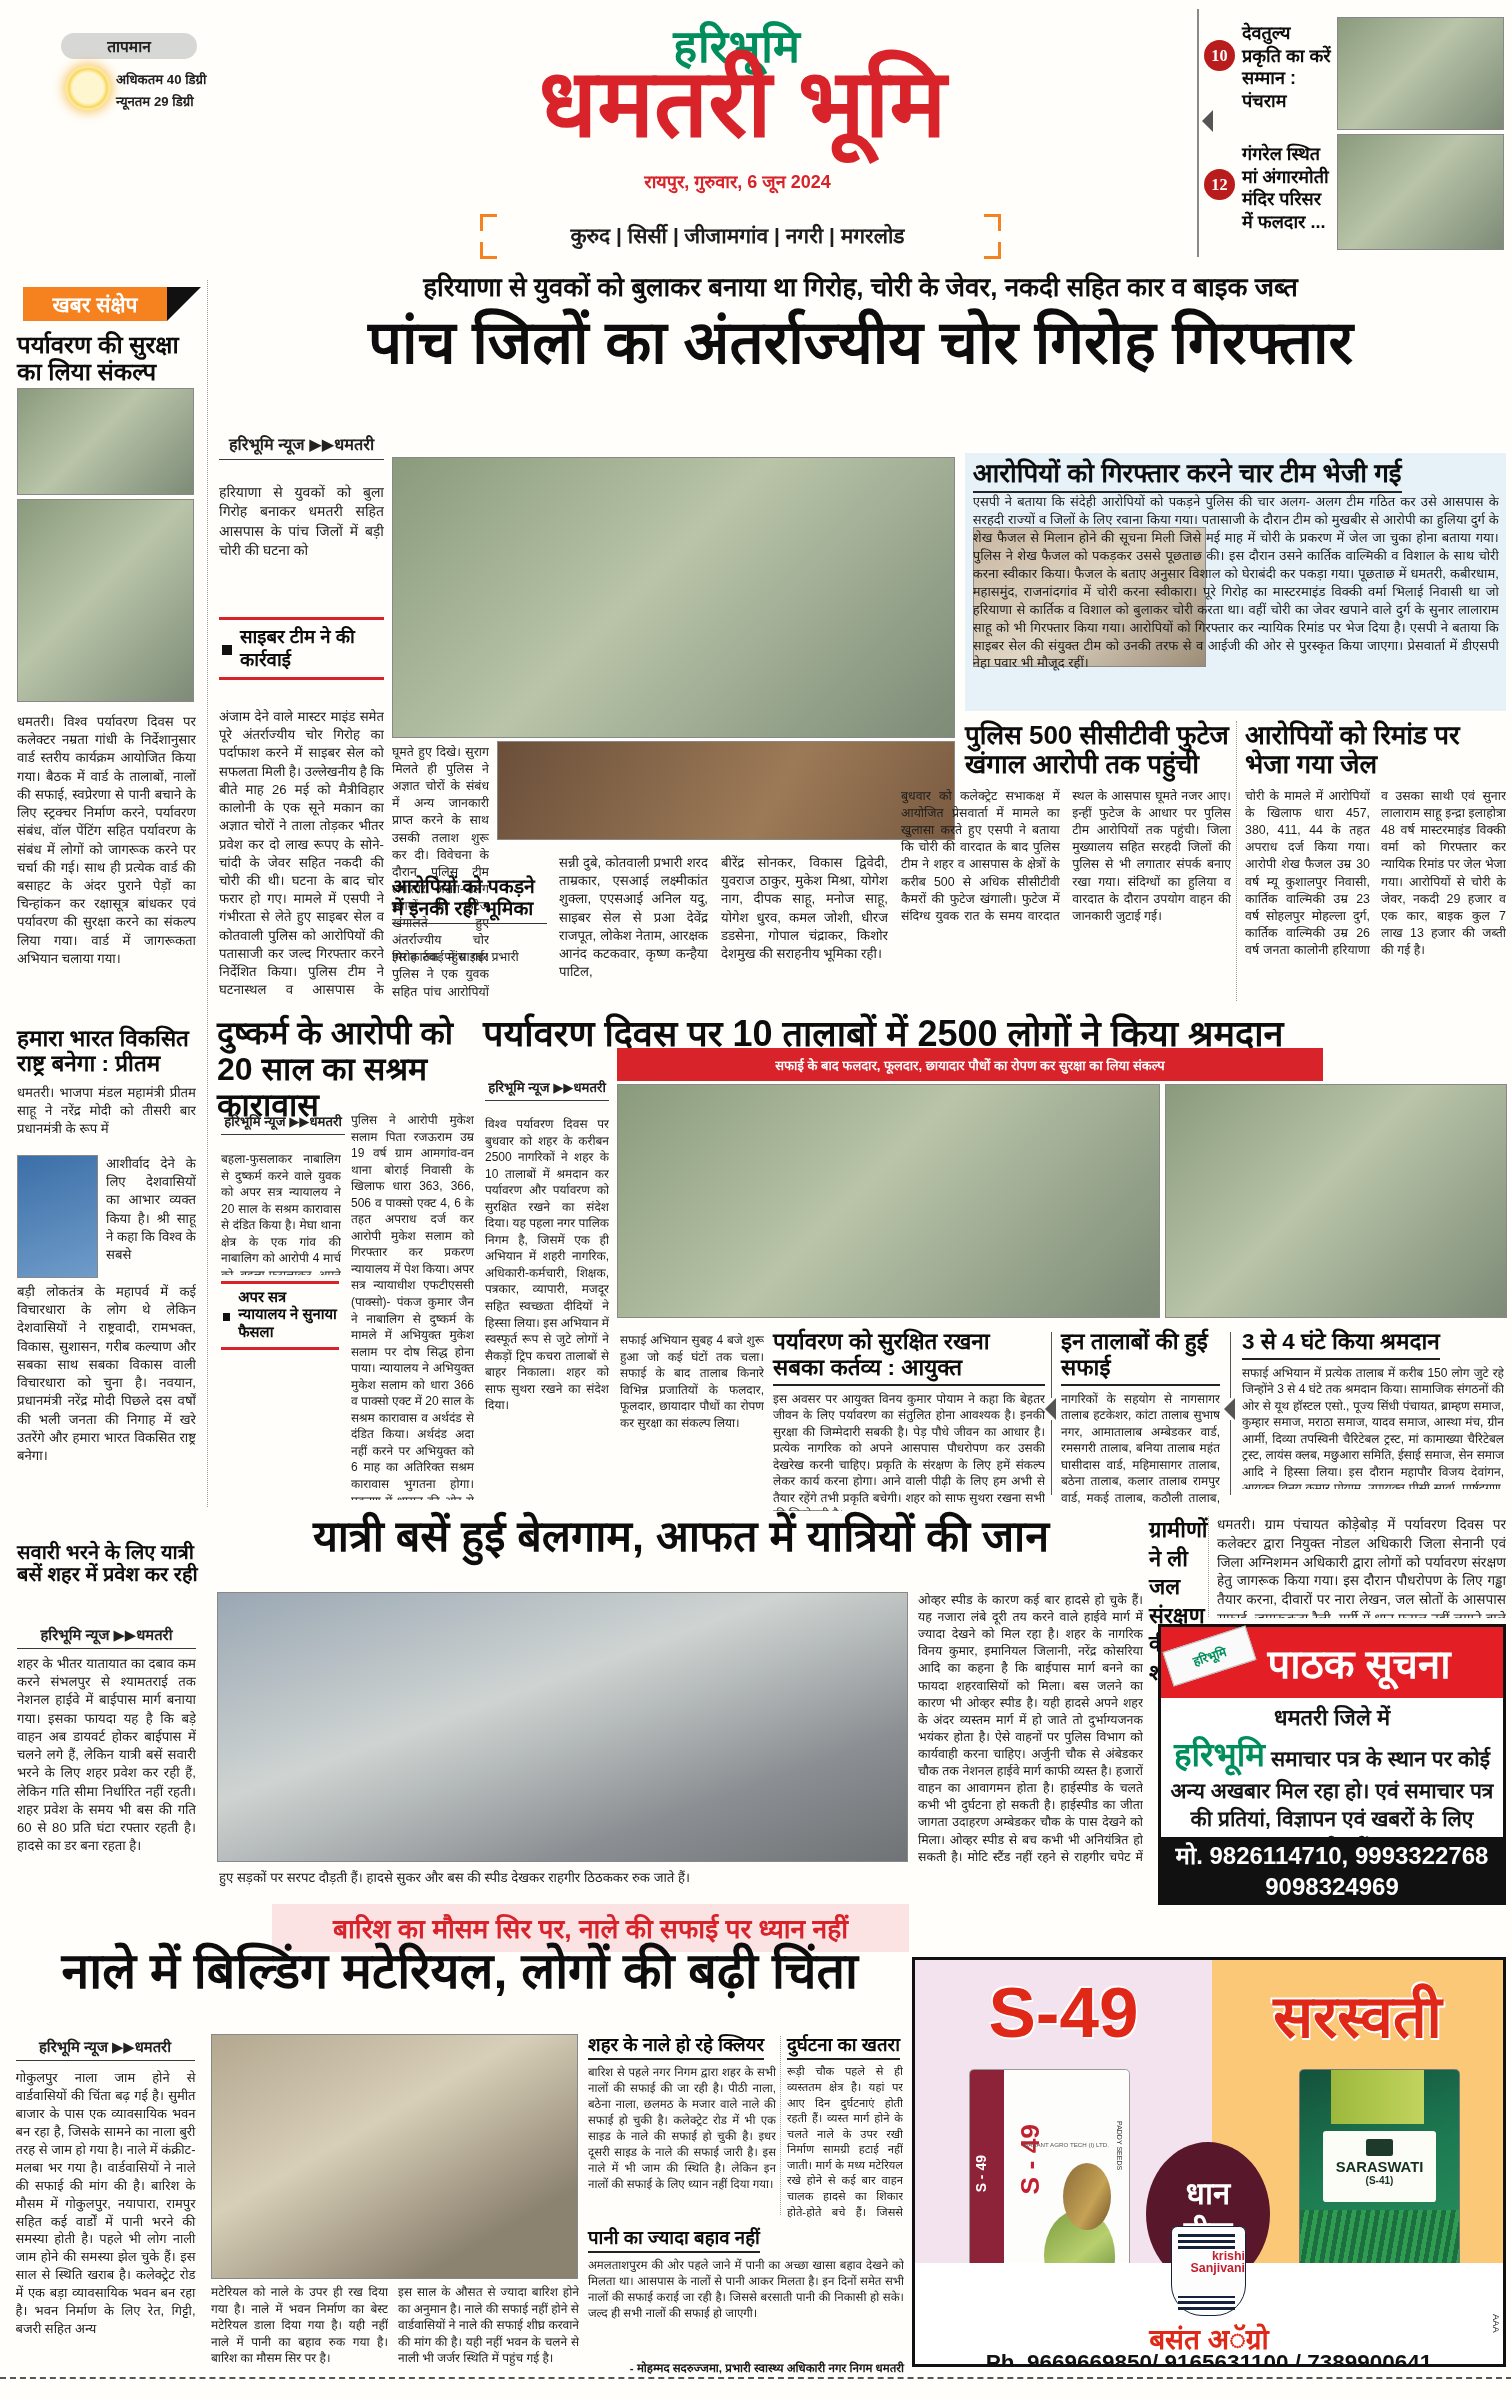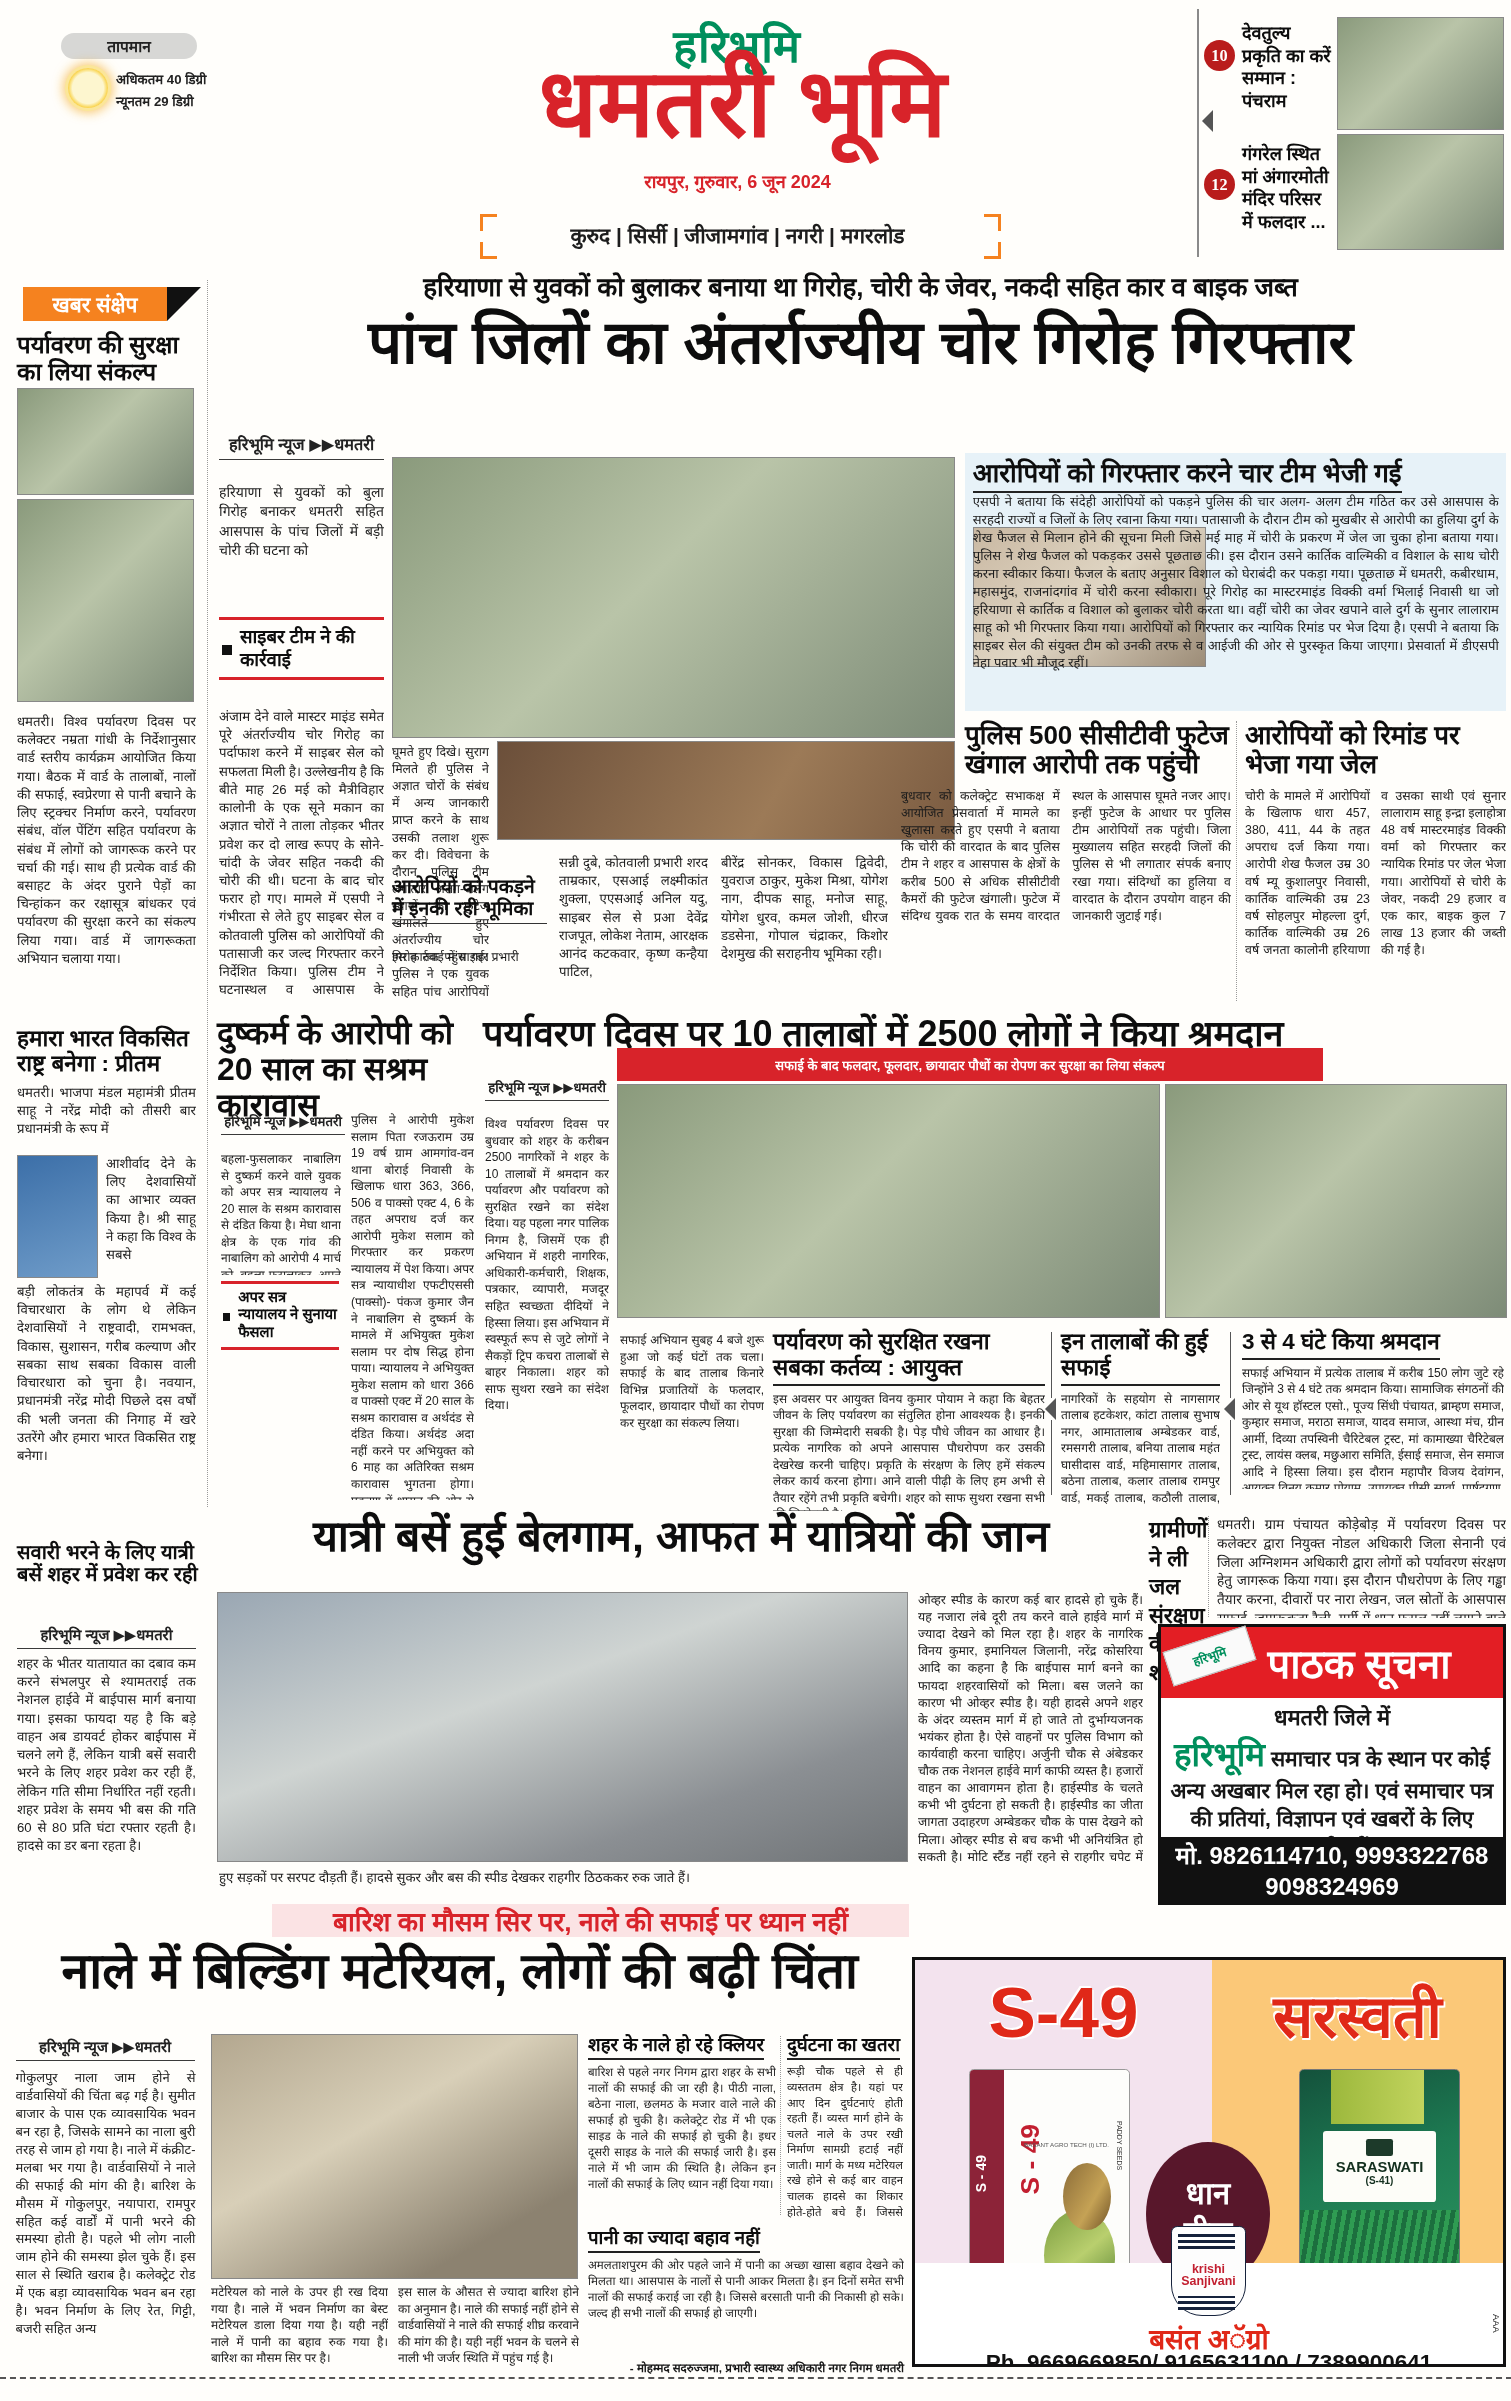--- a/index.html
+++ b/index.html
@@ -186,21 +186,21 @@
 
   <div class="abs hd" style="left:217px;top:1512px;width:928px;text-align:center;font-size:43px;">यात्री बसें हुई बेलगाम, आफत में यात्रियों की जान</div>
   <div class="abs photo street" style="left:217px;top:1592px;width:691px;height:270px;"></div>
   <div class="abs body-txt" style="left:918px;top:1592px;width:225px;height:272px;font-size:12.4px;">
     <span>ओव्हर स्पीड के कारण कई बार हादसे हो चुके हैं। यह नजारा लंबे दूरी तय करने वाले हाईवे मार्ग में ज्यादा देखने को मिल रहा है।</span>
     <span>शहर के नागरिक विनय कुमार, इमानियल जिलानी, नरेंद्र कोसरिया आदि का कहना है कि बाईपास मार्ग बनने का फायदा शहरवासियों को मिला। बस जलने का कारण भी ओव्हर स्पीड है। यही हादसे अपने शहर के अंदर व्यस्तम मार्ग में हो जाते तो दुर्भाग्यजनक भयंकर होता है। ऐसे वाहनों पर पुलिस विभाग को कार्यवाही करना चाहिए।</span>
     <span>अर्जुनी चौक से अंबेडकर चौक तक नेशनल हाईवे मार्ग काफी व्यस्त है। हजारों वाहन का आवागमन होता है। हाईस्पीड के चलते कभी भी दुर्घटना हो सकती है। हाईस्पीड का जीता जागता उदाहरण अम्बेडकर चौक के पास देखने को मिला। ओव्हर स्पीड से बच कभी भी अनियंत्रित हो सकती है। मोटि स्टैंड नहीं रहने से राहगीर चपेट में आ सकते हैं। बसों की स्पीड देख राहगीर सहम जाते हैं।</span>
   </div>
   <div class="abs" style="left:219px;top:1868px;width:924px;font-size:13.2px;font-weight:500;color:#222;">हुए सड़कों पर सरपट दौड़ती हैं। हादसे         सुकर और बस की स्पीड देखकर         राहगीर ठिठककर रुक जाते हैं।</div>
 
-  <div class="abs" style="left:272px;top:1904px;width:637px;height:33px;background:#fbe3e4;color:#d8232a;
+  <div class="abs" style="left:272px;top:1904px;width:637px;height:48px;background:#fbe3e4;color:#d8232a;
        font-weight:bold;font-size:26.4px;display:flex;align-items:center;justify-content:center;">बारिश का मौसम सिर पर, नाले की सफाई पर ध्यान नहीं</div>
   <div class="abs hd" style="left:9.3px;top:1943px;width:901px;text-align:center;font-size:50px;">नाले में बिल्डिंग मटेरियल, लोगों की बढ़ी चिंता</div>
 
   <div class="abs byline" style="left:15.5px;top:2036px;width:179px;font-size:14.8px;">हरिभूमि न्यूज ▶▶धमतरी</div>
   <div class="abs body-txt" style="left:15.5px;top:2069px;width:180px;height:301px;font-size:13px;">
     <span>गोकुलपुर नाला जाम होने से वार्डवासियों की चिंता बढ़ गई है। सुमीत बाजार के पास एक व्यावसायिक भवन बन रहा है, जिसके सामने का नाला बुरी तरह से जाम हो गया है। नाले में कंक्रीट-मलबा भर गया है। वार्डवासियों ने नाले की सफाई की मांग की है।</span>
     <span>बारिश के मौसम में गोकुलपुर, नयापारा, रामपुर सहित कई वार्डों में पानी भरने की समस्या होती है। पहले भी लोग नाली जाम होने की समस्या झेल चुके हैं। इस साल से स्थिति खराब है। कलेक्ट्रेट रोड में एक बड़ा व्यावसायिक भवन बन रहा है। भवन निर्माण के लिए रेत, गिट्टी, बजरी सहित अन्य</span>
   </div>
 
   <div class="abs photo drainp" style="left:211px;top:2034px;width:367px;height:245px;"></div>
@@ -259,21 +259,21 @@
         <div style="font-weight:bold;font-size:14.8px;color:#14301f;">SARASWATI</div>
         <div style="font-weight:bold;font-size:10px;color:#14301f;">(S-41)</div>
       </div>
       <div style="position:absolute;left:0;bottom:22px;width:100%;height:85px;
                   background:repeating-linear-gradient(100deg,#1c6f3e 0 4.7px,#2f9c52 4.7px 9.3px);"></div>
       <div style="position:absolute;left:0;bottom:3.1px;width:100%;text-align:center;color:#eaf3dc;font-weight:bold;font-size:11.6px;letter-spacing:1.6px;">PADDY SEEDS</div>
     </div>
 
     <div style="position:absolute;left:0;top:303px;width:588px;height:101px;background:#fff;"></div>
     <div style="position:absolute;left:256px;top:266px;width:75px;height:90px;background:#fdfdfd;border:1.6px solid #15223c;
-                border-radius:6.2px 6.2px 31px 31px;text-align:center;padding-top:36px;box-sizing:border-box;">
+                border-radius:6.2px 6.2px 31px 31px;text-align:right;padding-top:23px;box-sizing:border-box;">
       <div style="position:absolute;left:6.2px;top:3.1px;width:57px;height:18.6px;background:repeating-linear-gradient(0deg,#15223c 0 3.1px,#fff 3.1px 6.2px);"></div>
       <div style="font-weight:bold;font-size:12.4px;color:#c21f30;line-height:1.0;">
         <span>krishi</span><br>
         <span style="color:#c21f30;">Sanjivani</span>
       </div>
       <div style="position:absolute;left:6.2px;bottom:4.7px;width:57px;height:14px;background:repeating-linear-gradient(0deg,#15223c 0 3.1px,#fff 3.1px 6.2px);"></div>
     </div>
     <div style="position:absolute;left:0;top:359px;width:588px;text-align:center;font-weight:bold;font-size:28px;color:#e02818;">बसंत अॅग्रो</div>
     <div style="position:absolute;left:0;top:390px;width:588px;text-align:center;font-weight:bold;font-size:22.5px;color:#111;">Ph. 9669669850/ 9165631100 / 7389900641</div>
     <div style="position:absolute;right:1.6px;bottom:31px;font-size:9.3px;color:#333;writing-mode:vertical-rl;">AAA</div>

